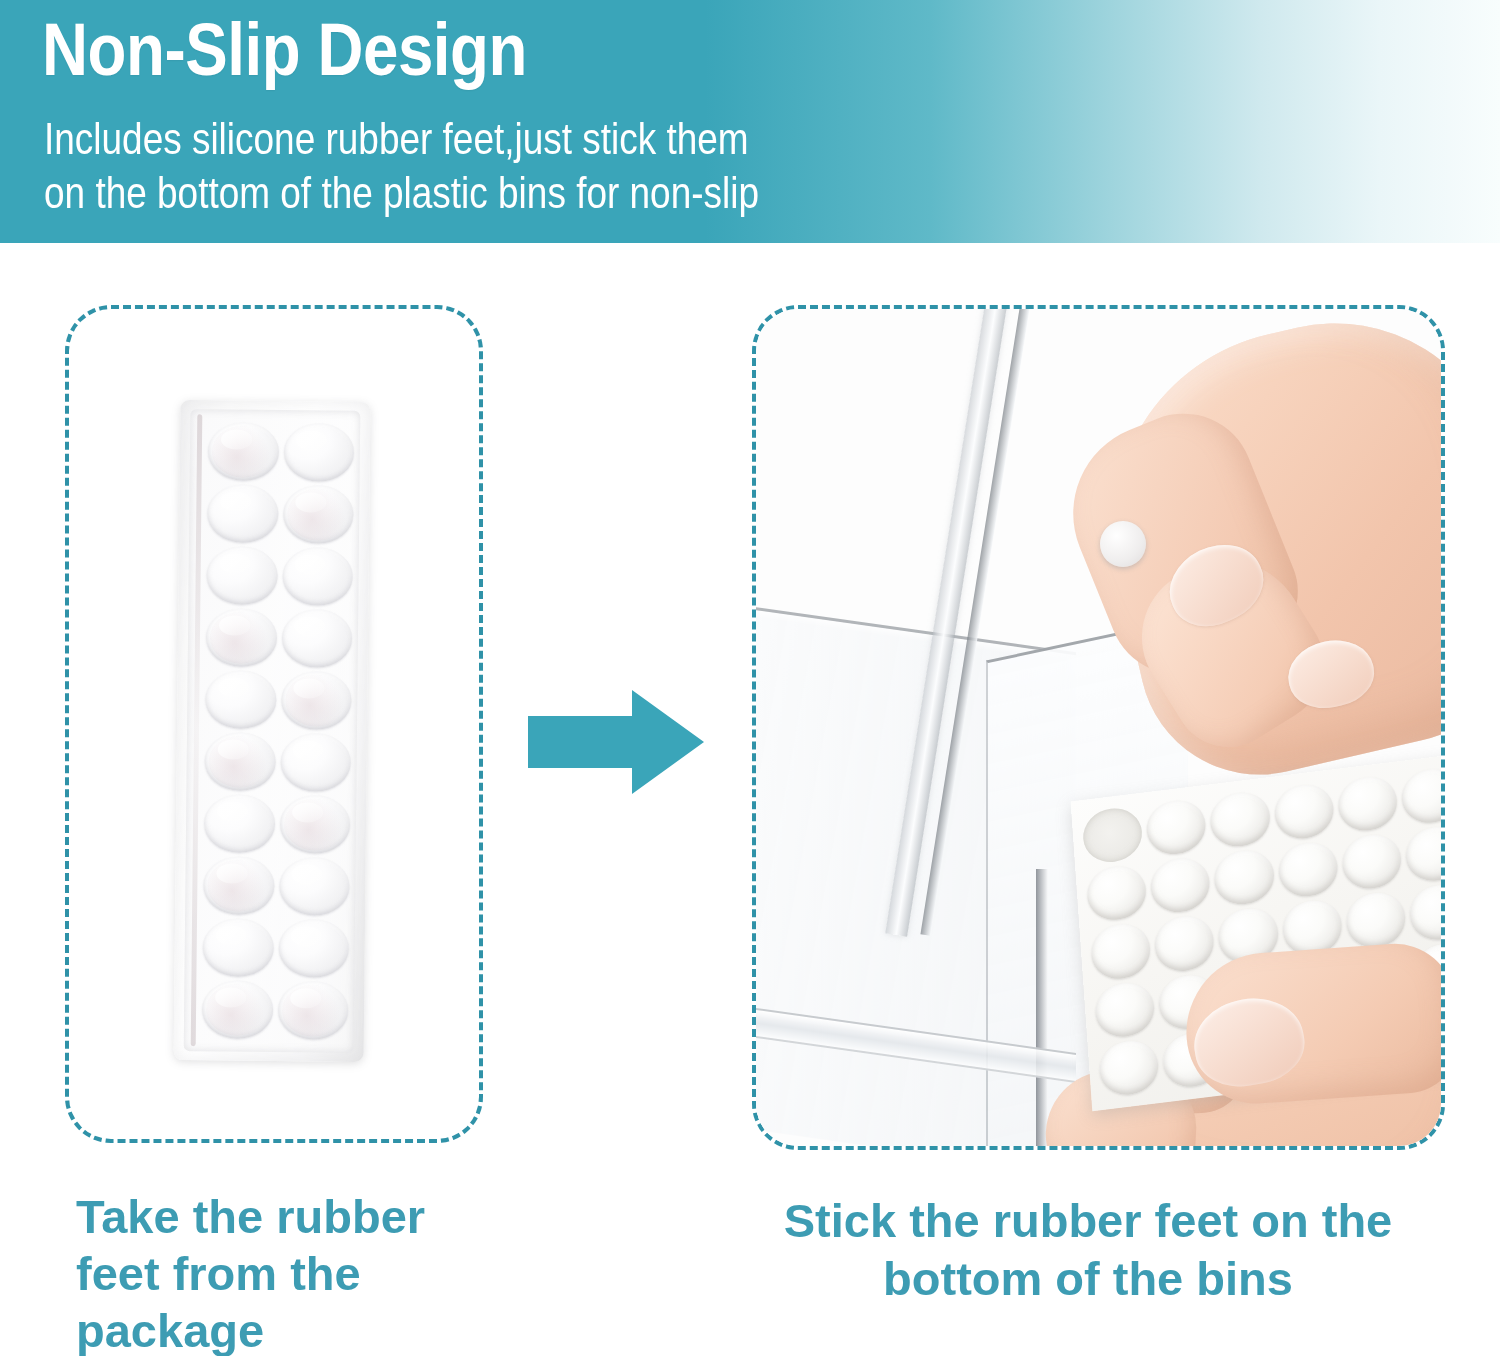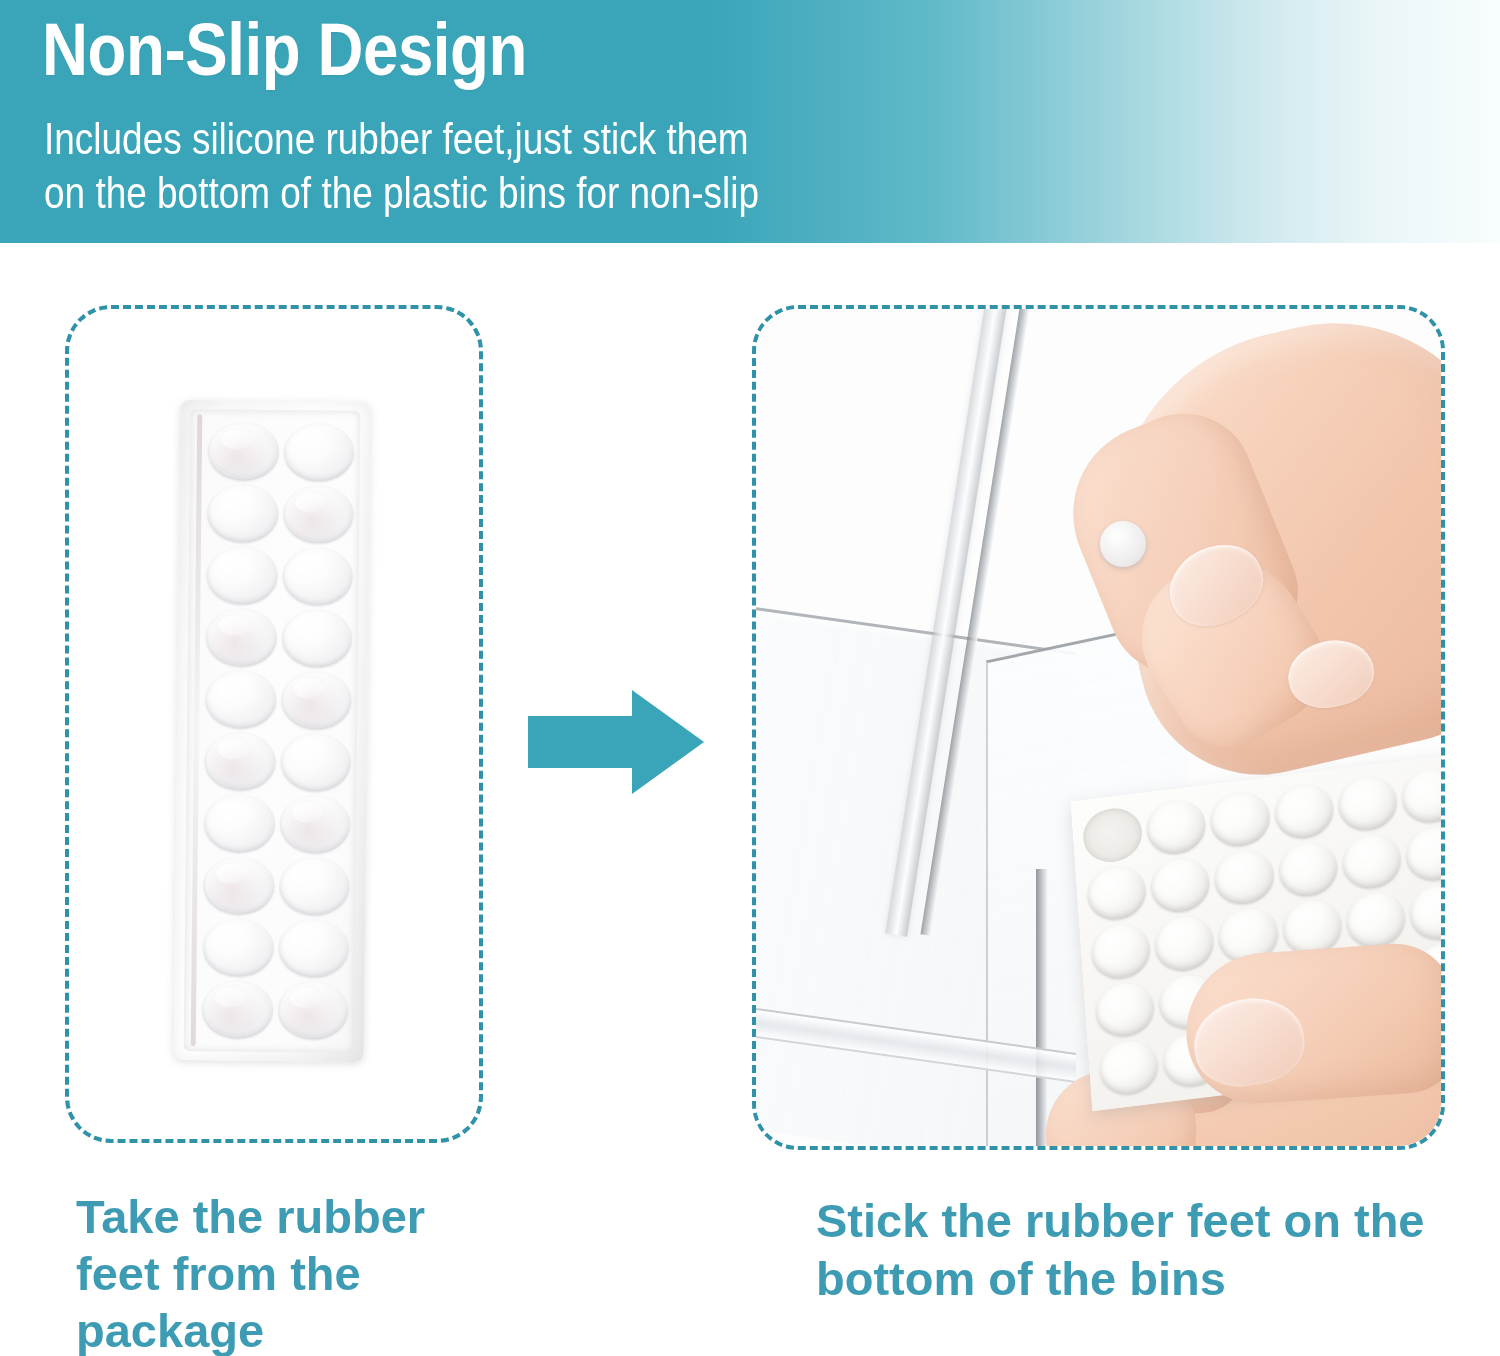--- a/index.html
+++ b/index.html
@@ -52,22 +52,22 @@
 
   
   .caption{
     position:absolute;color:#3d9cb3;font-weight:bold;
   }
   .caption-left{
     left:76px;top:1188px;width:430px;
     font-size:47px;line-height:57px;
   }
   .caption-right{
-    left:816px;top:1192px;width:660px;
-    font-size:47px;line-height:58px;
+    left:758px;top:1192px;width:660px;
+    font-size:47px;line-height:58px;text-align:center;
   }
 
   
   .blister{
     position:absolute;left:108px;top:92px;width:190px;height:660px;
     background:linear-gradient(100deg,#f2f2f3 0%,#fbfbfb 16%,#ffffff 45%,#f7f7f8 80%,#e9e9ea 100%);
     border-radius:9px;
     box-shadow:0 2px 9px rgba(120,120,125,0.22), inset 0 0 16px rgba(200,200,205,0.28);
     transform:rotate(0.6deg);
   }

